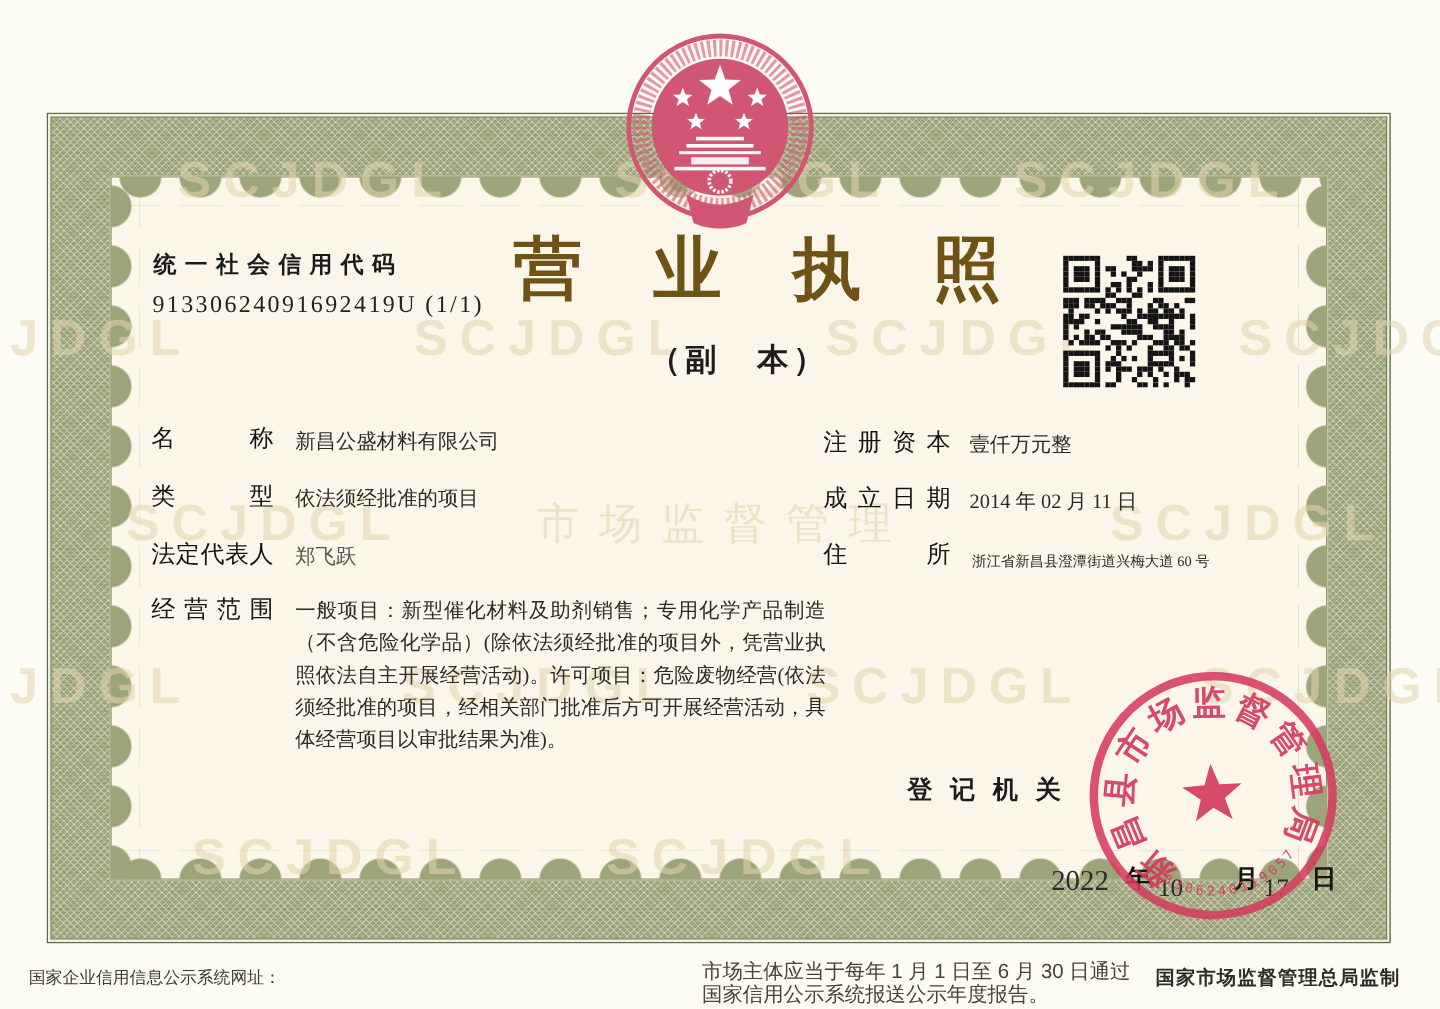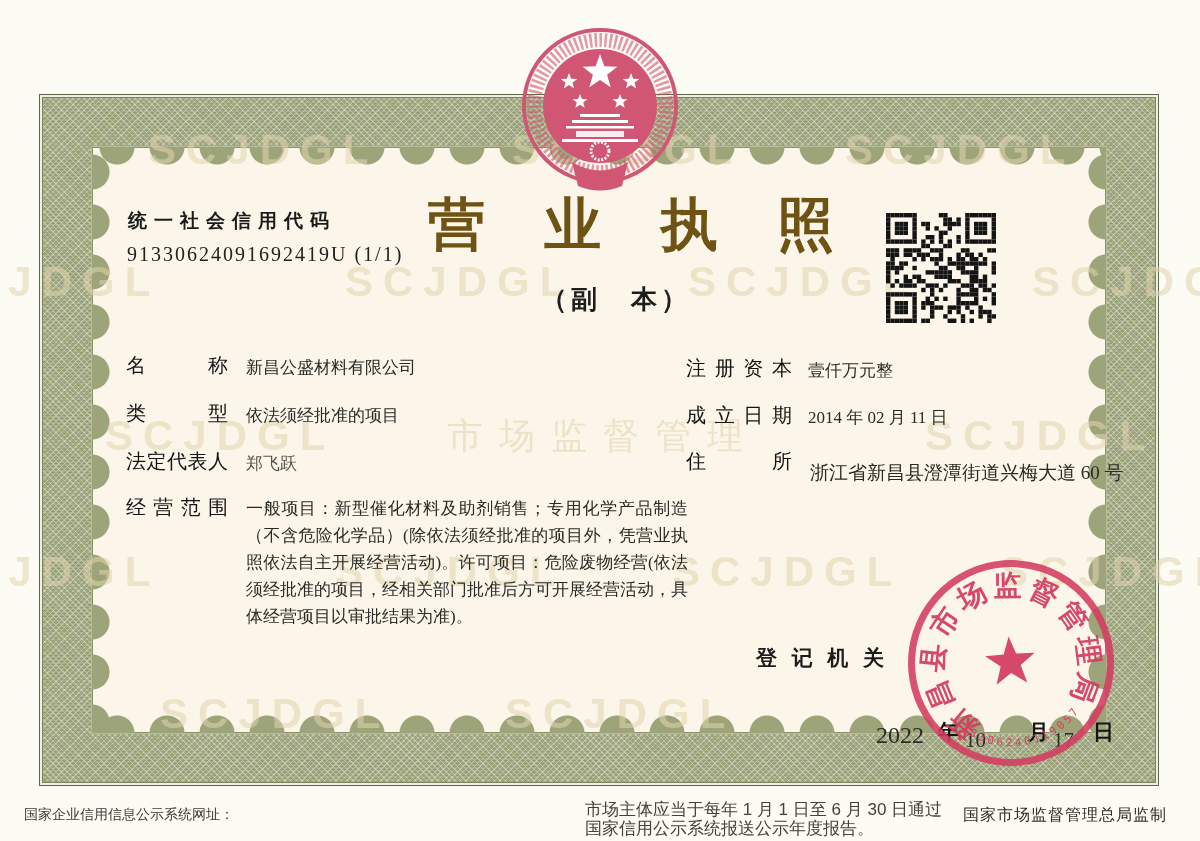--- a/index.html
+++ b/index.html
@@ -46,21 +46,21 @@
          text-align:justify;text-align-last:justify;line-height:1;}
   .subtitle{font-size:26px;font-weight:bold;color:#1d1d1b;letter-spacing:4px;}
   .qr-caption{width:112px;font-size:12.5px;line-height:18px;font-weight:bold;color:#26261f;text-align:justify;}
   .scope-text{font-family:"Liberation Serif", serif;font-size:17px;line-height:27px;color:#2a2a26;
               width:442px;text-align:justify;white-space:normal;}
   .registrar{width:128px;font-weight:bold;font-size:21px;text-align:justify;text-align-last:justify;}
   .date-unit{font-weight:bold;font-size:21px;color:#151515;}
   .date-num{font-family:"Liberation Serif", serif;font-size:21px;color:#2b2b28;}
   .note{font-size:14px;color:#3c3a34;}
   .note-small{font-size:17px;line-height:19px;color:#44423a;}
-  .note-right{font-size:16px;font-weight:normal;color:#2e2c26;letter-spacing:1px;}
+  .note-right{font-size:16px;font-weight:bold;color:#2e2c26;letter-spacing:1px;}
   .seal-wrap{position:absolute;left:903px;top:555px;width:216px;height:216px;
              transform:rotate(-4deg);opacity:.92;}
   .qr-box{width:114px;height:110px;}
   .qr-box svg{display:block;}
 </style>
 </head>
 <body>
 
 <div class="border-frame">
   <div class="inner-page">
@@ -442,21 +442,21 @@
   <div class="abs label" style="left:126px;top:494px;width:102px">经营范围</div>
   <div class="abs scope-text" style="left:246px;top:495px">一般项目：新型催化材料及助剂销售；专用化学产品制造（不含危险化学品）(除依法须经批准的项目外，凭营业执照依法自主开展经营活动)。许可项目：危险废物经营(依法须经批准的项目，经相关部门批准后方可开展经营活动，具体经营项目以审批结果为准)。</div>
 
   <div class="abs label" style="left:686px;top:355px;width:106px">注册资本</div>
   <div class="abs value" style="left:808px;top:359px">壹仟万元整</div>
 
   <div class="abs label" style="left:686px;top:402px;width:106px">成立日期</div>
   <div class="abs value" style="left:808px;top:406px">2014 年 02 月 11 日</div>
 
   <div class="abs label" style="left:686px;top:448px;width:106px">住所</div>
-  <div class="abs value" style="left:810px;top:460px;font-size:19px">浙江省新昌县澄潭街道兴梅大道 60 号</div>
+  <div class="abs value" style="left:810px;top:460px;font-size:12px">浙江省新昌县澄潭街道兴梅大道 60 号</div>
 
   <div class="abs registrar" style="left:756px;top:644px">登记机关</div>
 
   <span class="abs date-num" style="left:876px;top:722px;font-size:24px">2022</span>
   <span class="abs date-unit" style="left:938px;top:718px">年</span>
   <span class="abs date-num" style="left:965px;top:728px">10</span>
   <span class="abs date-unit" style="left:1028px;top:718px">月</span>
   <span class="abs date-num" style="left:1053px;top:728px">17</span>
   <span class="abs date-unit" style="left:1093px;top:718px">日</span>
 

